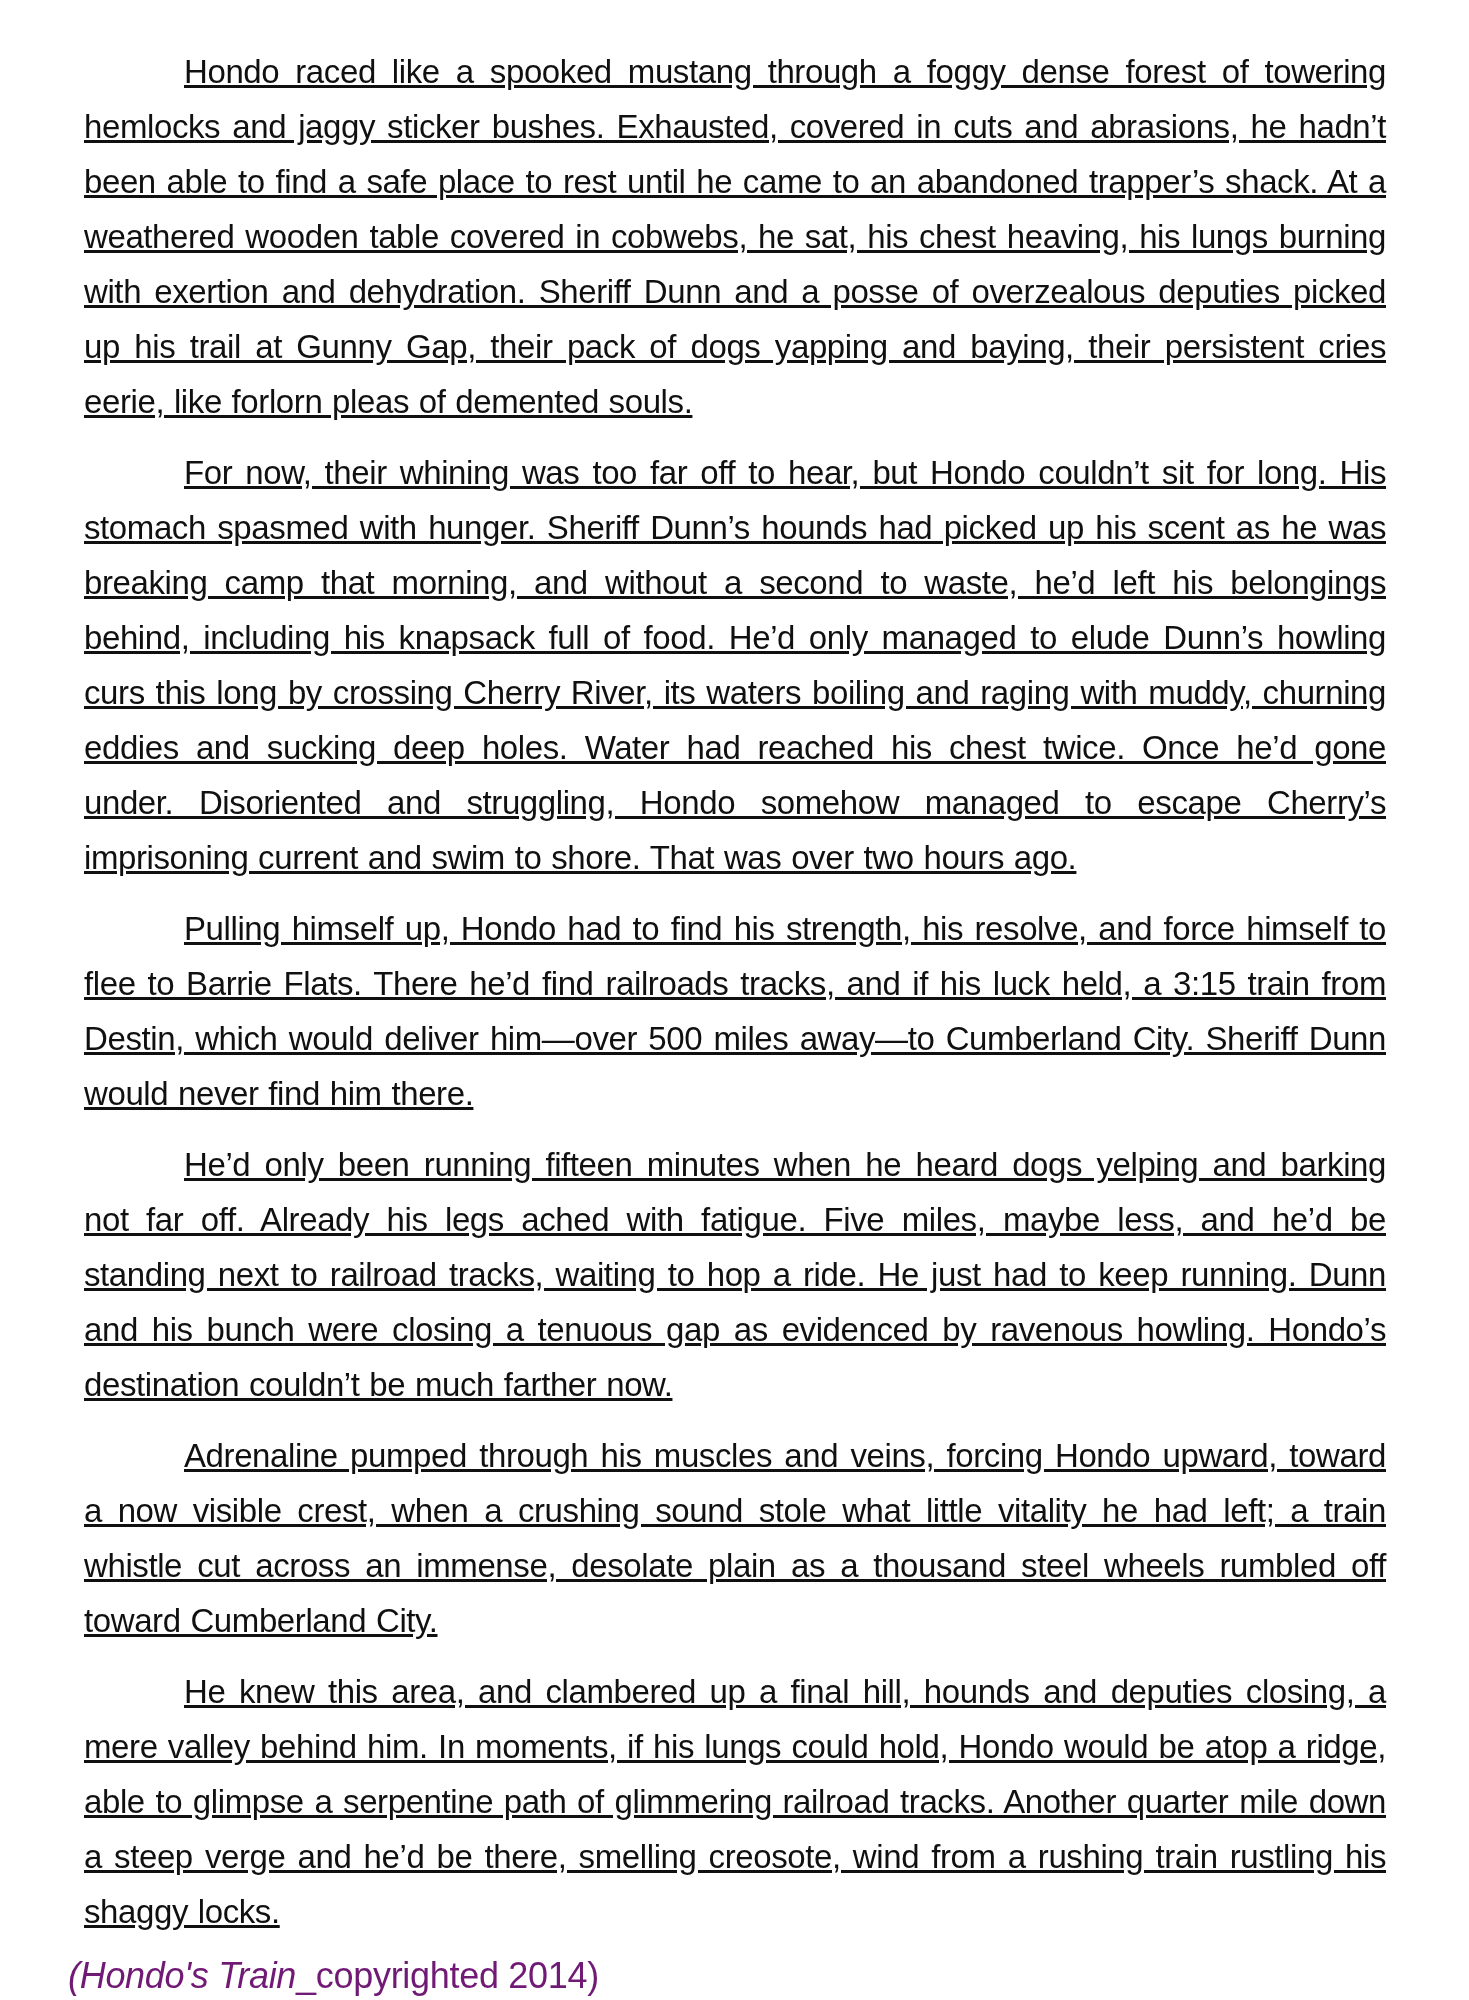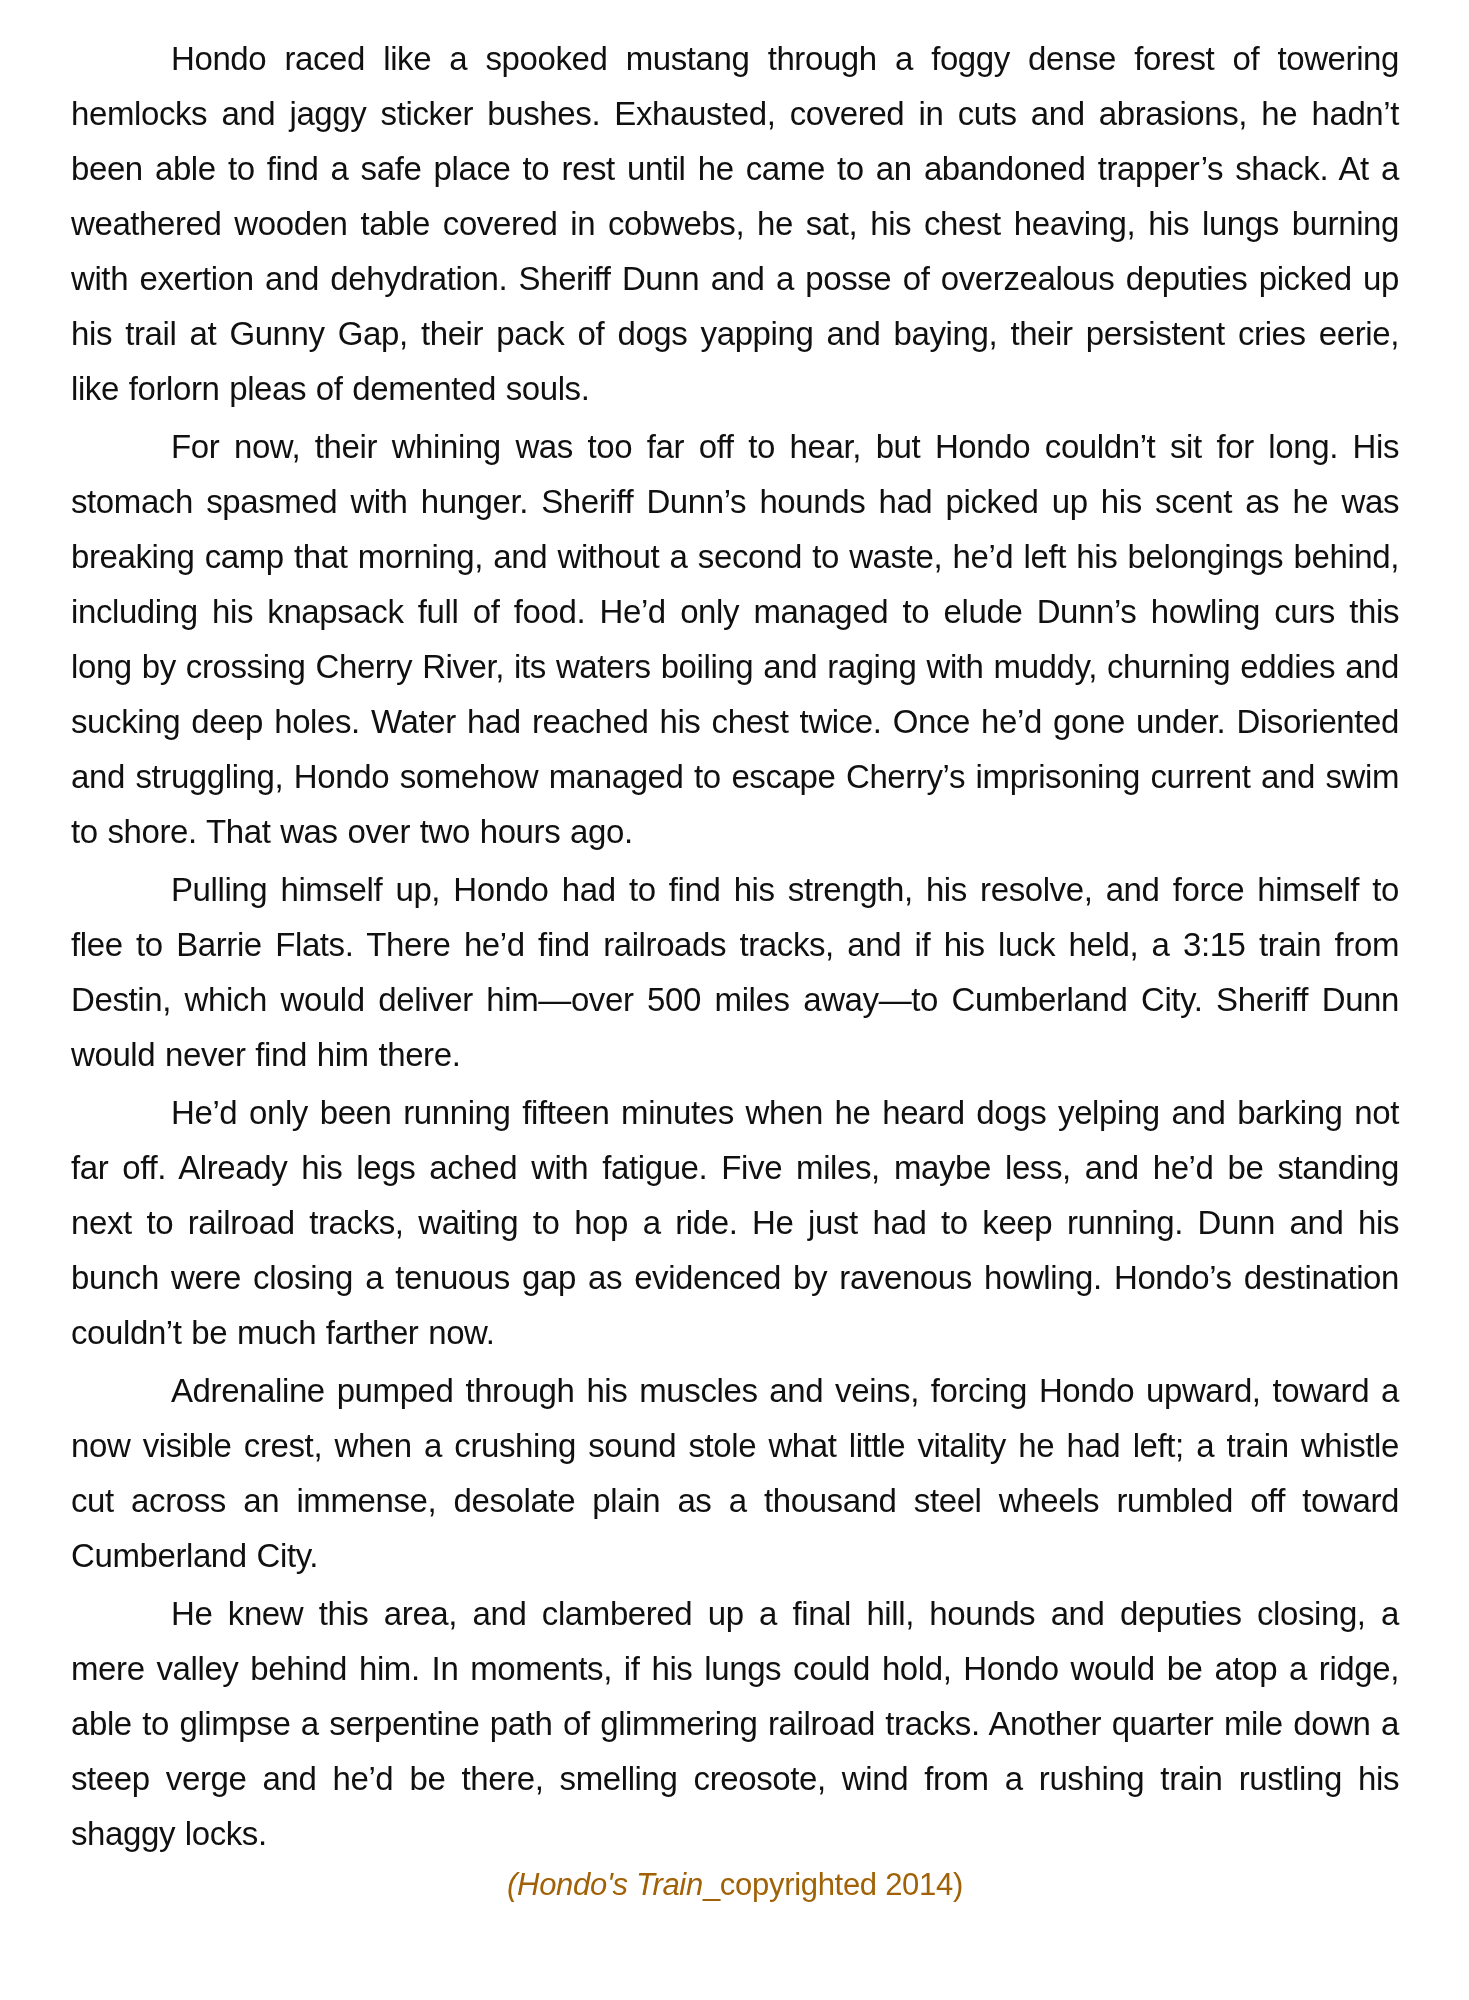--- a/index.html
+++ b/index.html
@@ -14,33 +14,34 @@
     height: 2000px;
     background: #ffffff;
     padding: 28px 67px 0 68px;
     overflow: hidden;
     font-family: "Liberation Sans", sans-serif;
     font-size: 33px;
     line-height: 55px;
     color: #101010;
   }
   .story p {
-    margin: 3px;
+    margin: 16px;
     padding: 0;
     text-align: justify;
     text-indent: 100px;
     letter-spacing: -0.4px;
     word-spacing: 1px;
+    text-decoration: underline;
   }
   .attribution {
     margin-top: -4px;
-    text-align: center;
-    font-size: 31px;
+    text-align: left;
+    font-size: 36px;
     line-height: 50px;
-    color: #a16207;
+    color: #701a75;
     letter-spacing: -0.3px;
   }
   .attribution .italic {
     font-style: italic;
   }
 </style>
 </head>
 <body>
 
 <div class="page">

